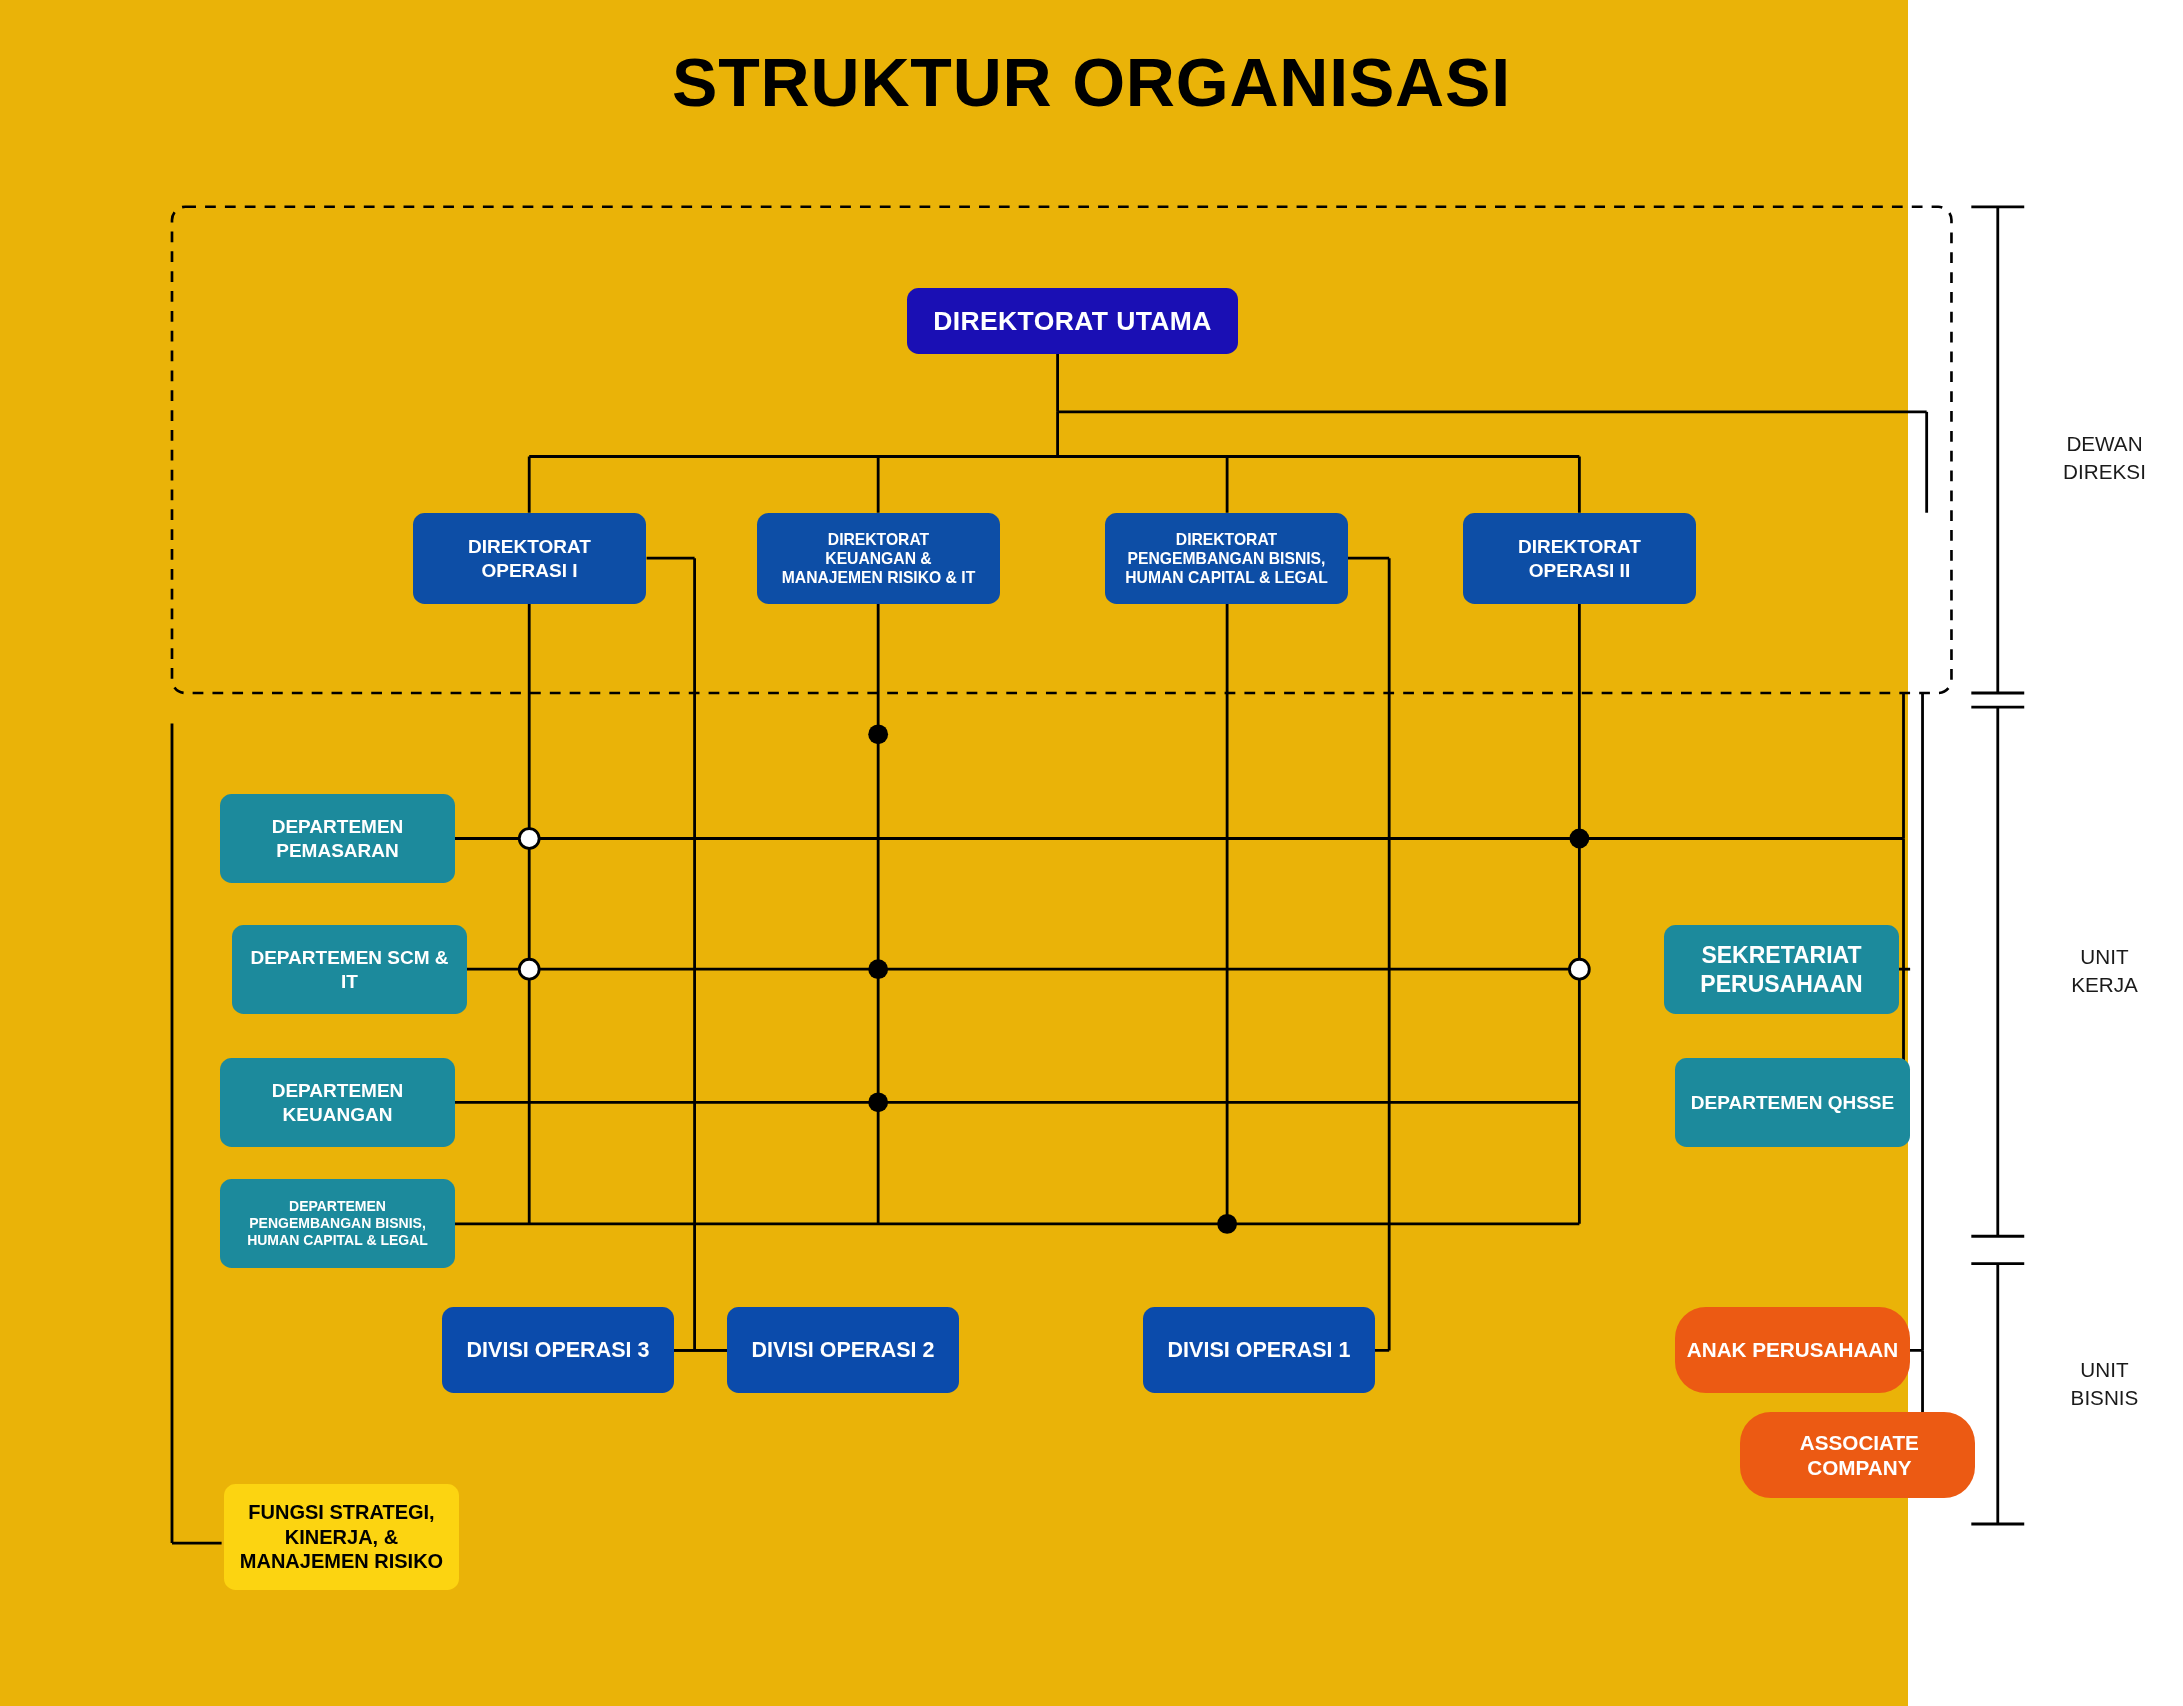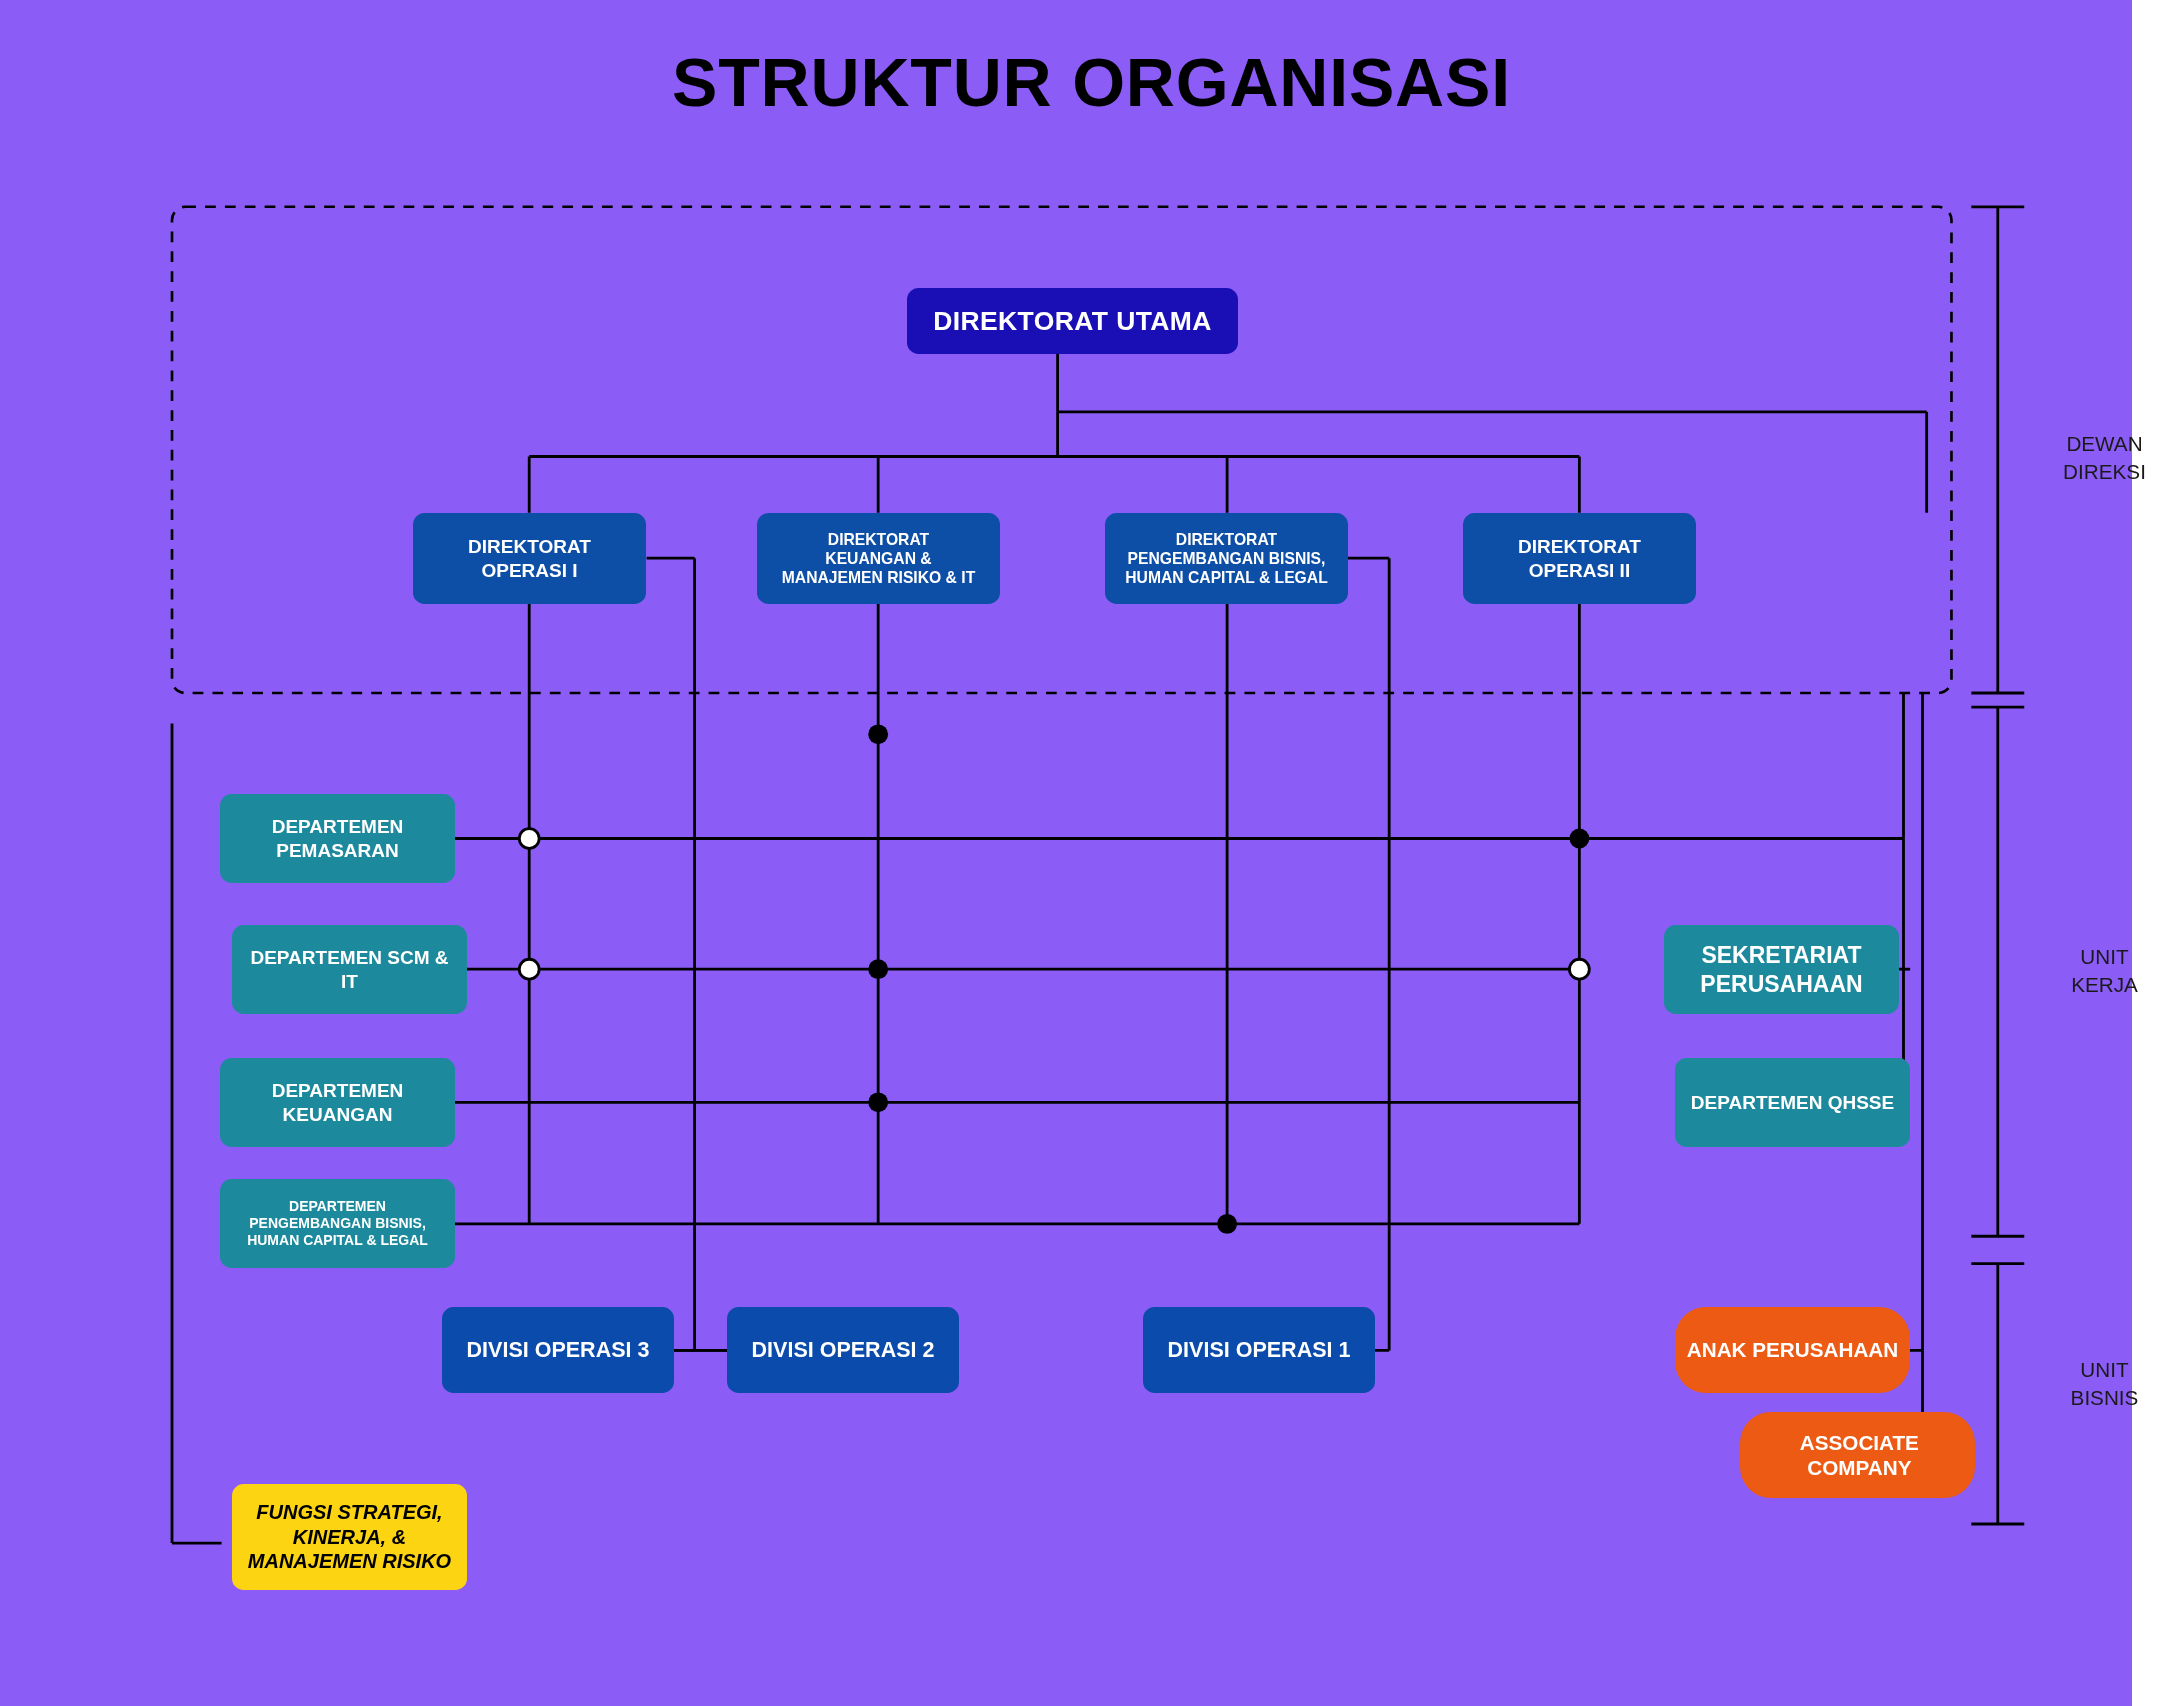--- a/index.html
+++ b/index.html
@@ -1,17 +1,17 @@
 <!DOCTYPE html>
 <html style="font-size:13.2px"><head>
 <meta charset="utf-8">
 <style>
   html,body{margin:0;padding:0;background:#ffffff;}
   body{width:2183px;height:1706px;font-family:"Liberation Sans",sans-serif;overflow:hidden;}
-  #stage{position:relative;width:2132px;height:1706px;background:#8b5cf6;}
+  #stage{position:relative;width:1908px;height:1706px;background:#eab308;}
   #wires{position:absolute;inset:0;width:2183px;height:1706px;}
   .title{
     position:absolute;left:0;top:43px;width:2183px;text-align:center;
     font-family:"Liberation Sans",sans-serif;font-weight:bold;
     font-size:68px;letter-spacing:0.8px;color:#000;
   }
   .node{
     position:absolute;display:flex;align-items:center;justify-content:center;
     text-align:center;border-radius:11.6px;color:#fff;
     font-family:"Liberation Sans",sans-serif;font-weight:bold;
@@ -186,21 +186,21 @@
   </div>
 
   <div class="node n-biz" style="left:1675px;top:1307px;width:235px;height:86px;">
     <span>ANAK PERUSAHAAN</span>
   </div>
 
   <div class="node n-biz" style="left:1740px;top:1412px;width:235px;height:86px;padding-left:12px;">
     <span>ASSOCIATE COMPANY</span>
   </div>
 
-  <div class="node n-fn" style="left:232px;top:1484px;width:235px;height:106px;font-style:italic;">
+  <div class="node n-fn" style="left:224px;top:1484px;width:235px;height:106px;">
     <span>FUNGSI STRATEGI,<br>KINERJA, &amp;<br>MANAJEMEN RISIKO</span>
   </div>
 
   <div class="bracket-label" style="left:2026px;top:430px;width:157px;">
     <span>DEWAN<br>DIREKSI</span>
   </div>
 
   <div class="bracket-label" style="left:2026px;top:943px;width:157px;">
     <span>UNIT<br>KERJA</span>
   </div>

